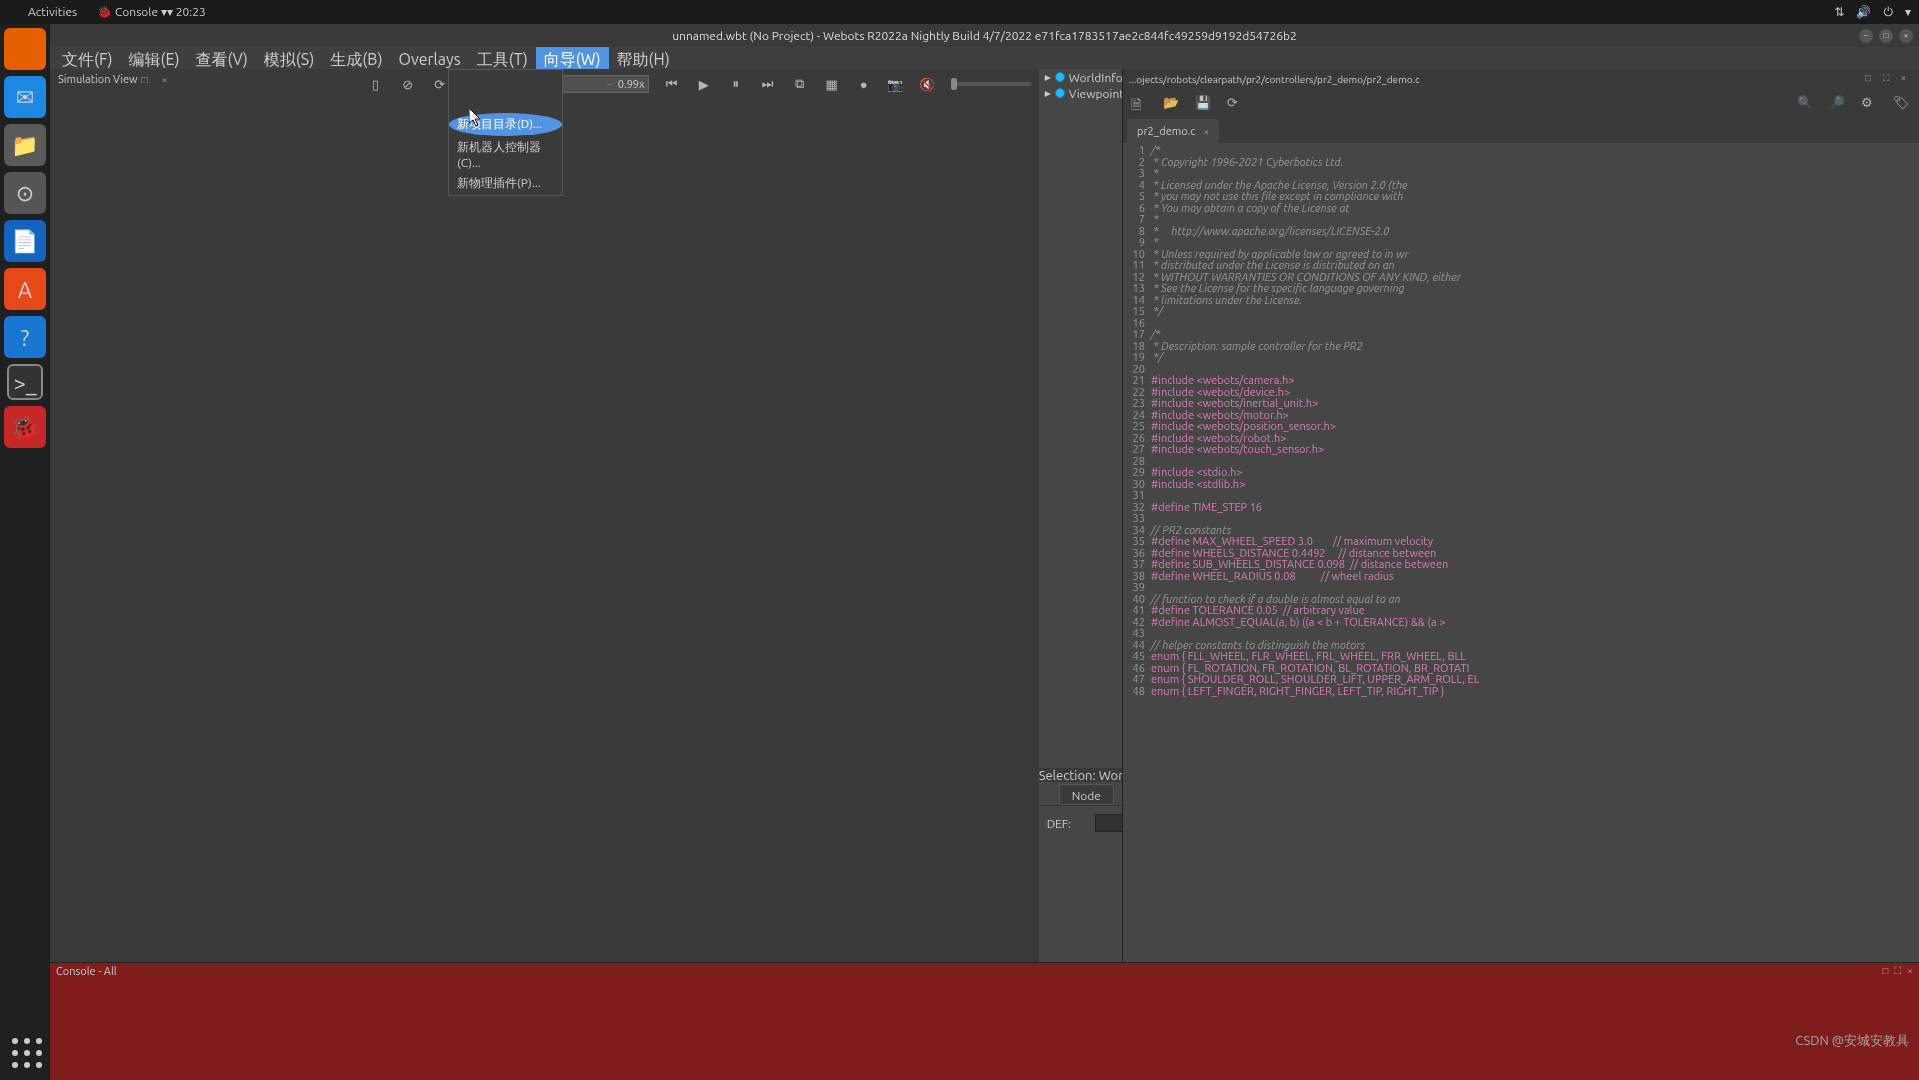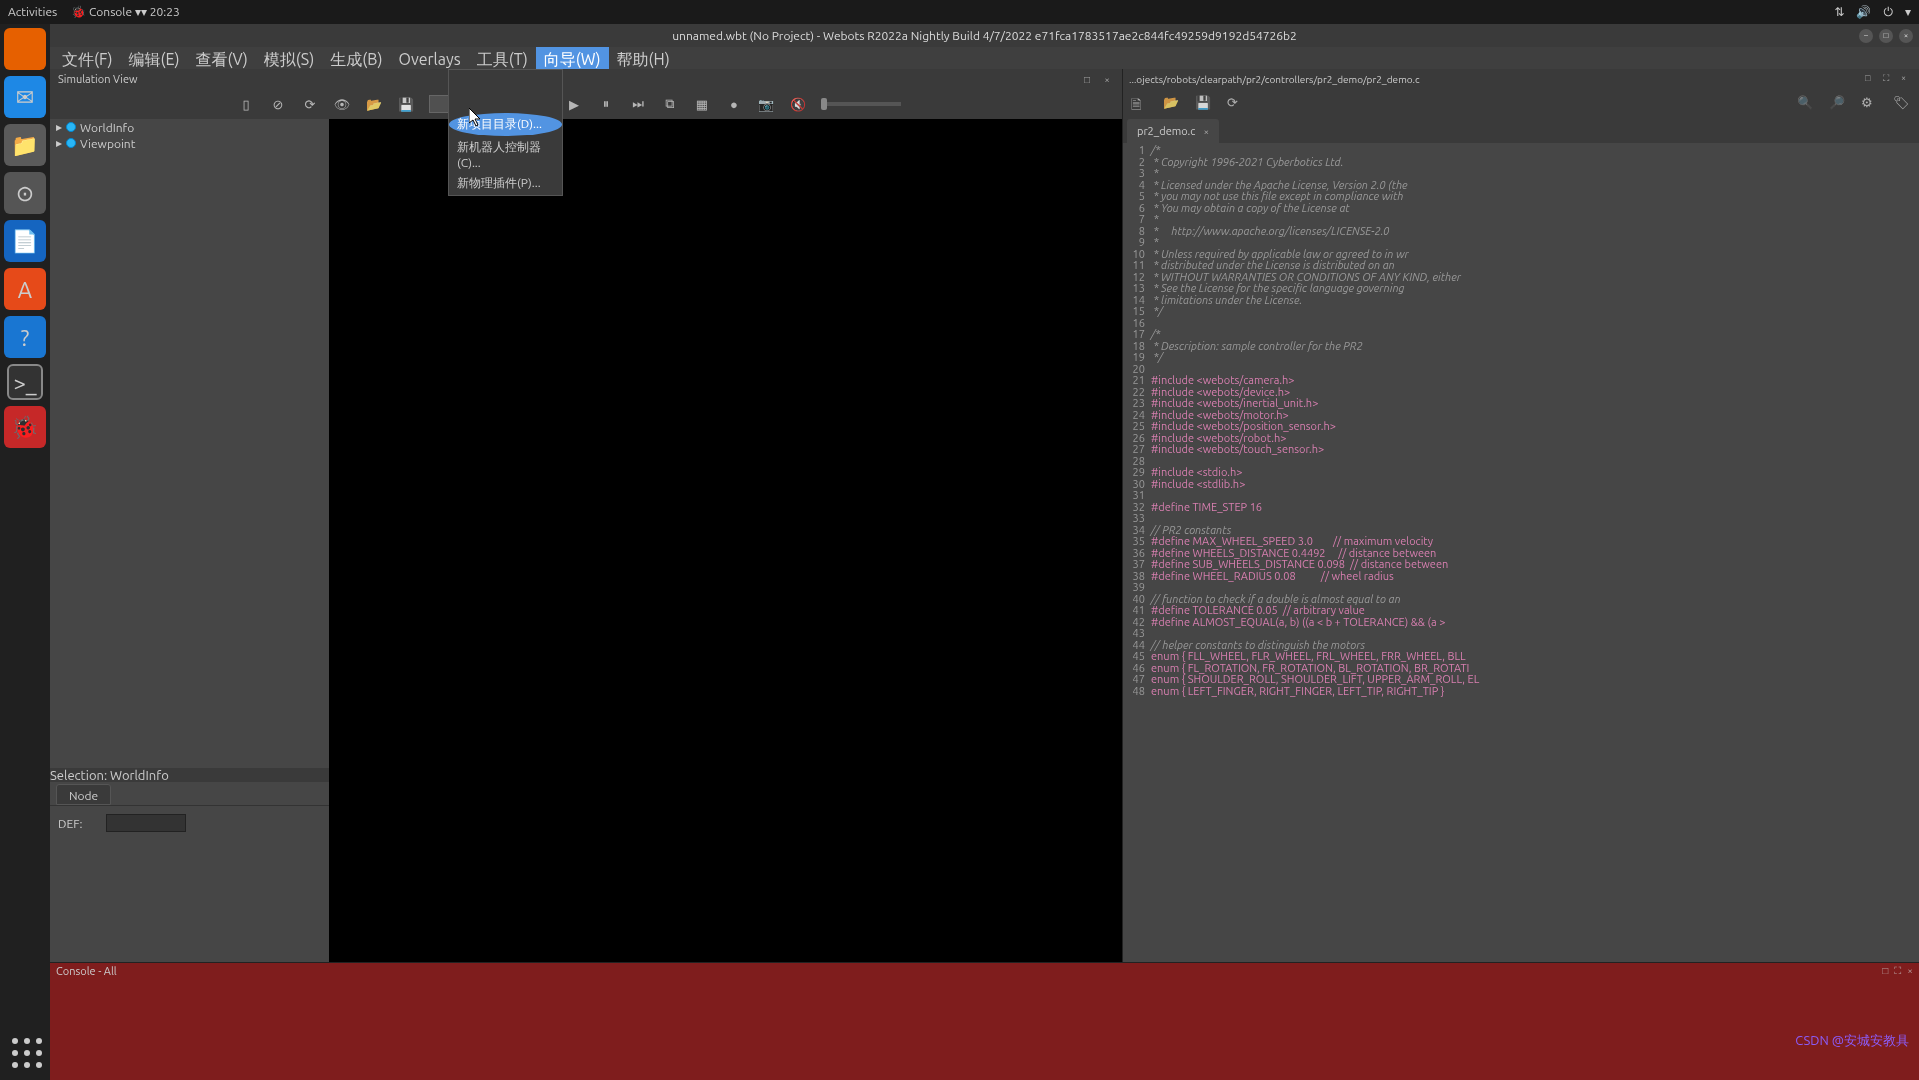--- a/index.html
+++ b/index.html
@@ -1,18 +1,18 @@
 <!DOCTYPE html>
 <html><head>
 <meta charset="utf-8">
 <style>
 * { margin:0; padding:0; box-sizing:border-box; font-family:"Ubuntu",sans-serif; }
 body { background:#1e1e1e; color:#ccc; width:1919px; height:1080px; overflow:hidden; position:relative; font-size:13px; }
 .topbar { height:24px; background:#1a1a1a; display:flex; align-items:center; padding:0 8px; color:#ccc; font-size:12px; }
-.topbar .left { display:flex; gap:14px; }
+.topbar .left { display:flex; gap:20px;margin-left:20px; }
 .topbar .center { flex:1; text-align:center; display:flex; align-items:center; justify-content:flex-start; gap:6px; }
 .topbar .right { display:flex; gap:12px; align-items:center; }
 .topbar .right span { font-size:12px; }
 .dock { position:absolute; left:0; top:24px; bottom:0; width:50px; background:#202020; display:flex; flex-direction:column; align-items:center; padding-top:4px; gap:6px; }
 .dock .ditem { width:42px; height:42px; border-radius:6px; display:flex; align-items:center; justify-content:center; font-size:22px; }
 .ff{background:#e66000;border-radius:50%;} .tb{background:#1e88e5;border-radius:50%;}
 .fm{background:#5a5a5a} .dv{background:#555} .wr{background:#1565c0} .au{background:#e64a19} .hl{background:#1976d2;border-radius:50%} .tm{background:#333} .bg{background:#c62828}
 .dock .ditem.tm{border:2px solid #888; height:36px; width:36px}
 .apps { position:absolute; left:12px; bottom:12px; display:grid; grid-template-columns:repeat(3,6px); gap:6px; }
 .apps span{width:6px;height:6px;background:#ccc;border-radius:50%}
@@ -20,35 +20,35 @@
 .titlebar { height:23px; background:#3a3a3a; display:flex; align-items:center; justify-content:center; color:#ddd; font-size:12px; position:relative; }
 .tbtns{position:absolute;right:6px;display:flex;gap:6px}
 .tbtns span{width:14px;height:14px;border-radius:50%;background:#555;font-size:8px;display:flex;align-items:center;justify-content:center}
 .menubar { height:22px; background:#3f3f3f; display:flex; padding:0 4px; font-size:16px;text-align:center; }
 .menubar .mi { padding:3px 8px; cursor:pointer; }
 .menubar .mi.active { background:#5294e2; color:#fff; }
 .dropdown { position:absolute; top:69px; left:448px; width:115px; background:#3a3a3a; border:1px solid #555; font-size:12px; z-index:100; }
 .dropdown .ddi { padding:3px 8px; }
 .dropdown .ddi.hl { background:#5294e2; color:#fff;margin-top:43px; }
 .content { flex:1; display:flex; overflow:hidden; }
-.simpanel { width:1073px; display:flex; flex-direction:column; background:#3a3a3a; border-right:1px solid #222; }
+.simpanel { width:1073px; display:flex; flex-direction:row; background:#3a3a3a; border-right:1px solid #222; }
 .simtab { height:20px; font-size:11px; padding:2px 8px; display:flex; align-items:center; justify-content:space-between; }
 .simtab .pctrl{display:flex;gap:6px;}
 .simtab .pctrl span{width:14px;height:14px;font-size:10px;display:flex;align-items:center;justify-content:center;opacity:0.7}
 .toolbar { height:30px; display:flex; align-items:center; gap:14px; padding:0 8px; }
 .toolbar .tb-spacer{width:165px}
 .toolbar .ti { width:18px; height:18px; opacity:0.85; display:flex; align-items:center; justify-content:center; font-size:13px; }
 .toolbar .timebox { width:90px; height:18px; background:#505050; border:1px solid #666; font-size:11px; display:flex; align-items:center; justify-content:flex-end; padding:0 3px; }
 .simcontent{flex:1;display:flex;overflow:hidden}
 .tree { width:279px; background:#464646; font-size:12px; display:flex; flex-direction:column; }
 .tree .tnode{padding:1px 6px;display:flex;align-items:center;gap:4px}
 .tree .dot{width:10px;height:10px;border-radius:50%;background:#29b6f6;display:inline-block;border:1px solid #0288d1}
 .props { height:180px; background:#464646; font-size:12px; }
 .props .tabrow { height:24px; display:flex; border-bottom:1px solid #333 }
-.props .ptab { padding:4px 12px; background:#3a3a3a; border:1px solid #555; margin:2px 2px 0 6px; border-radius:3px 3px 0 0 }
+.props .ptab { padding:4px 12px; background:#3a3a3a; border:1px solid #555; margin:2px 2px 0 20px; border-radius:3px 3px 0 0 }
 .props .field { padding:8px; display:flex; gap:24px; align-items:center; }
 .props .field input{width:80px;height:18px;background:#333;border:1px solid #222;color:#ccc;font-size:11px}
 .viewport { flex:1; background:#000; }
 .editor { flex:1; display:flex; flex-direction:column; background:#3a3a3a; min-width:0; }
 .edtop { height:20px; font-size:10px; padding:2px 6px; display:flex; align-items:center; justify-content:space-between; color:#ccc; }
 .edtop .pctrl{display:flex;gap:6px}
 .edtop .pctrl span{width:12px;height:12px;font-size:9px;opacity:0.7}
 .edtoolbar{height:30px;display:flex;align-items:center;gap:14px;padding:0 8px;justify-content:flex-start}
 .edtoolbar .ti{width:18px;height:18px;opacity:0.8;font-size:13px}
 .edtoolbar .spacer{flex:1}
@@ -57,21 +57,21 @@
 .edtab .x{font-size:10px;opacity:0.7}
 .code { flex:1; background:#464646; font-family:"Courier New",monospace; font-size:11px; overflow:hidden; white-space:pre; padding:2px 0; line-height:11.5px; }
 .code .ln{display:flex}
 .code .gut{width:28px;text-align:right;padding-right:6px;color:#999}
 .cm{color:#999;font-style:italic} .pp{color:#d87fb0} .kw{color:#d87fb0} .df{color:#d87fb0}
 .console { height:118px; background:#7f1d1d; border-top:1px solid #222; }
 .ctop { height:18px; font-size:11px; padding:2px 6px; display:flex; justify-content:space-between; }
 .ctop .pctrl{display:flex;gap:6px}
 .ctop .pctrl span{font-size:10px;opacity:0.7}
 .statusbar { height:22px; background:#3a3a3a; font-size:12px; padding:3px 8px; border-top:1px solid #222}
-.watermark{position:absolute;right:10px;bottom:30px;color:#8b5cf6;font-size:13px}
+.watermark{position:absolute;right:10px;bottom:30px;color:#a3a3a3;font-size:13px}
 .cursor{position:absolute;left:469px;top:108px;pointer-events:none;z-index:200}
 .slider{width:80px;height:4px;background:#555;position:relative}
 .slider::after{content:"";position:absolute;left:0;top:-4px;width:6px;height:12px;background:#888;border-radius:2px}
 </style>
 </head>
 <body>
 
 <div class="topbar">
   <div class="left">
     <span>Activities</span>

